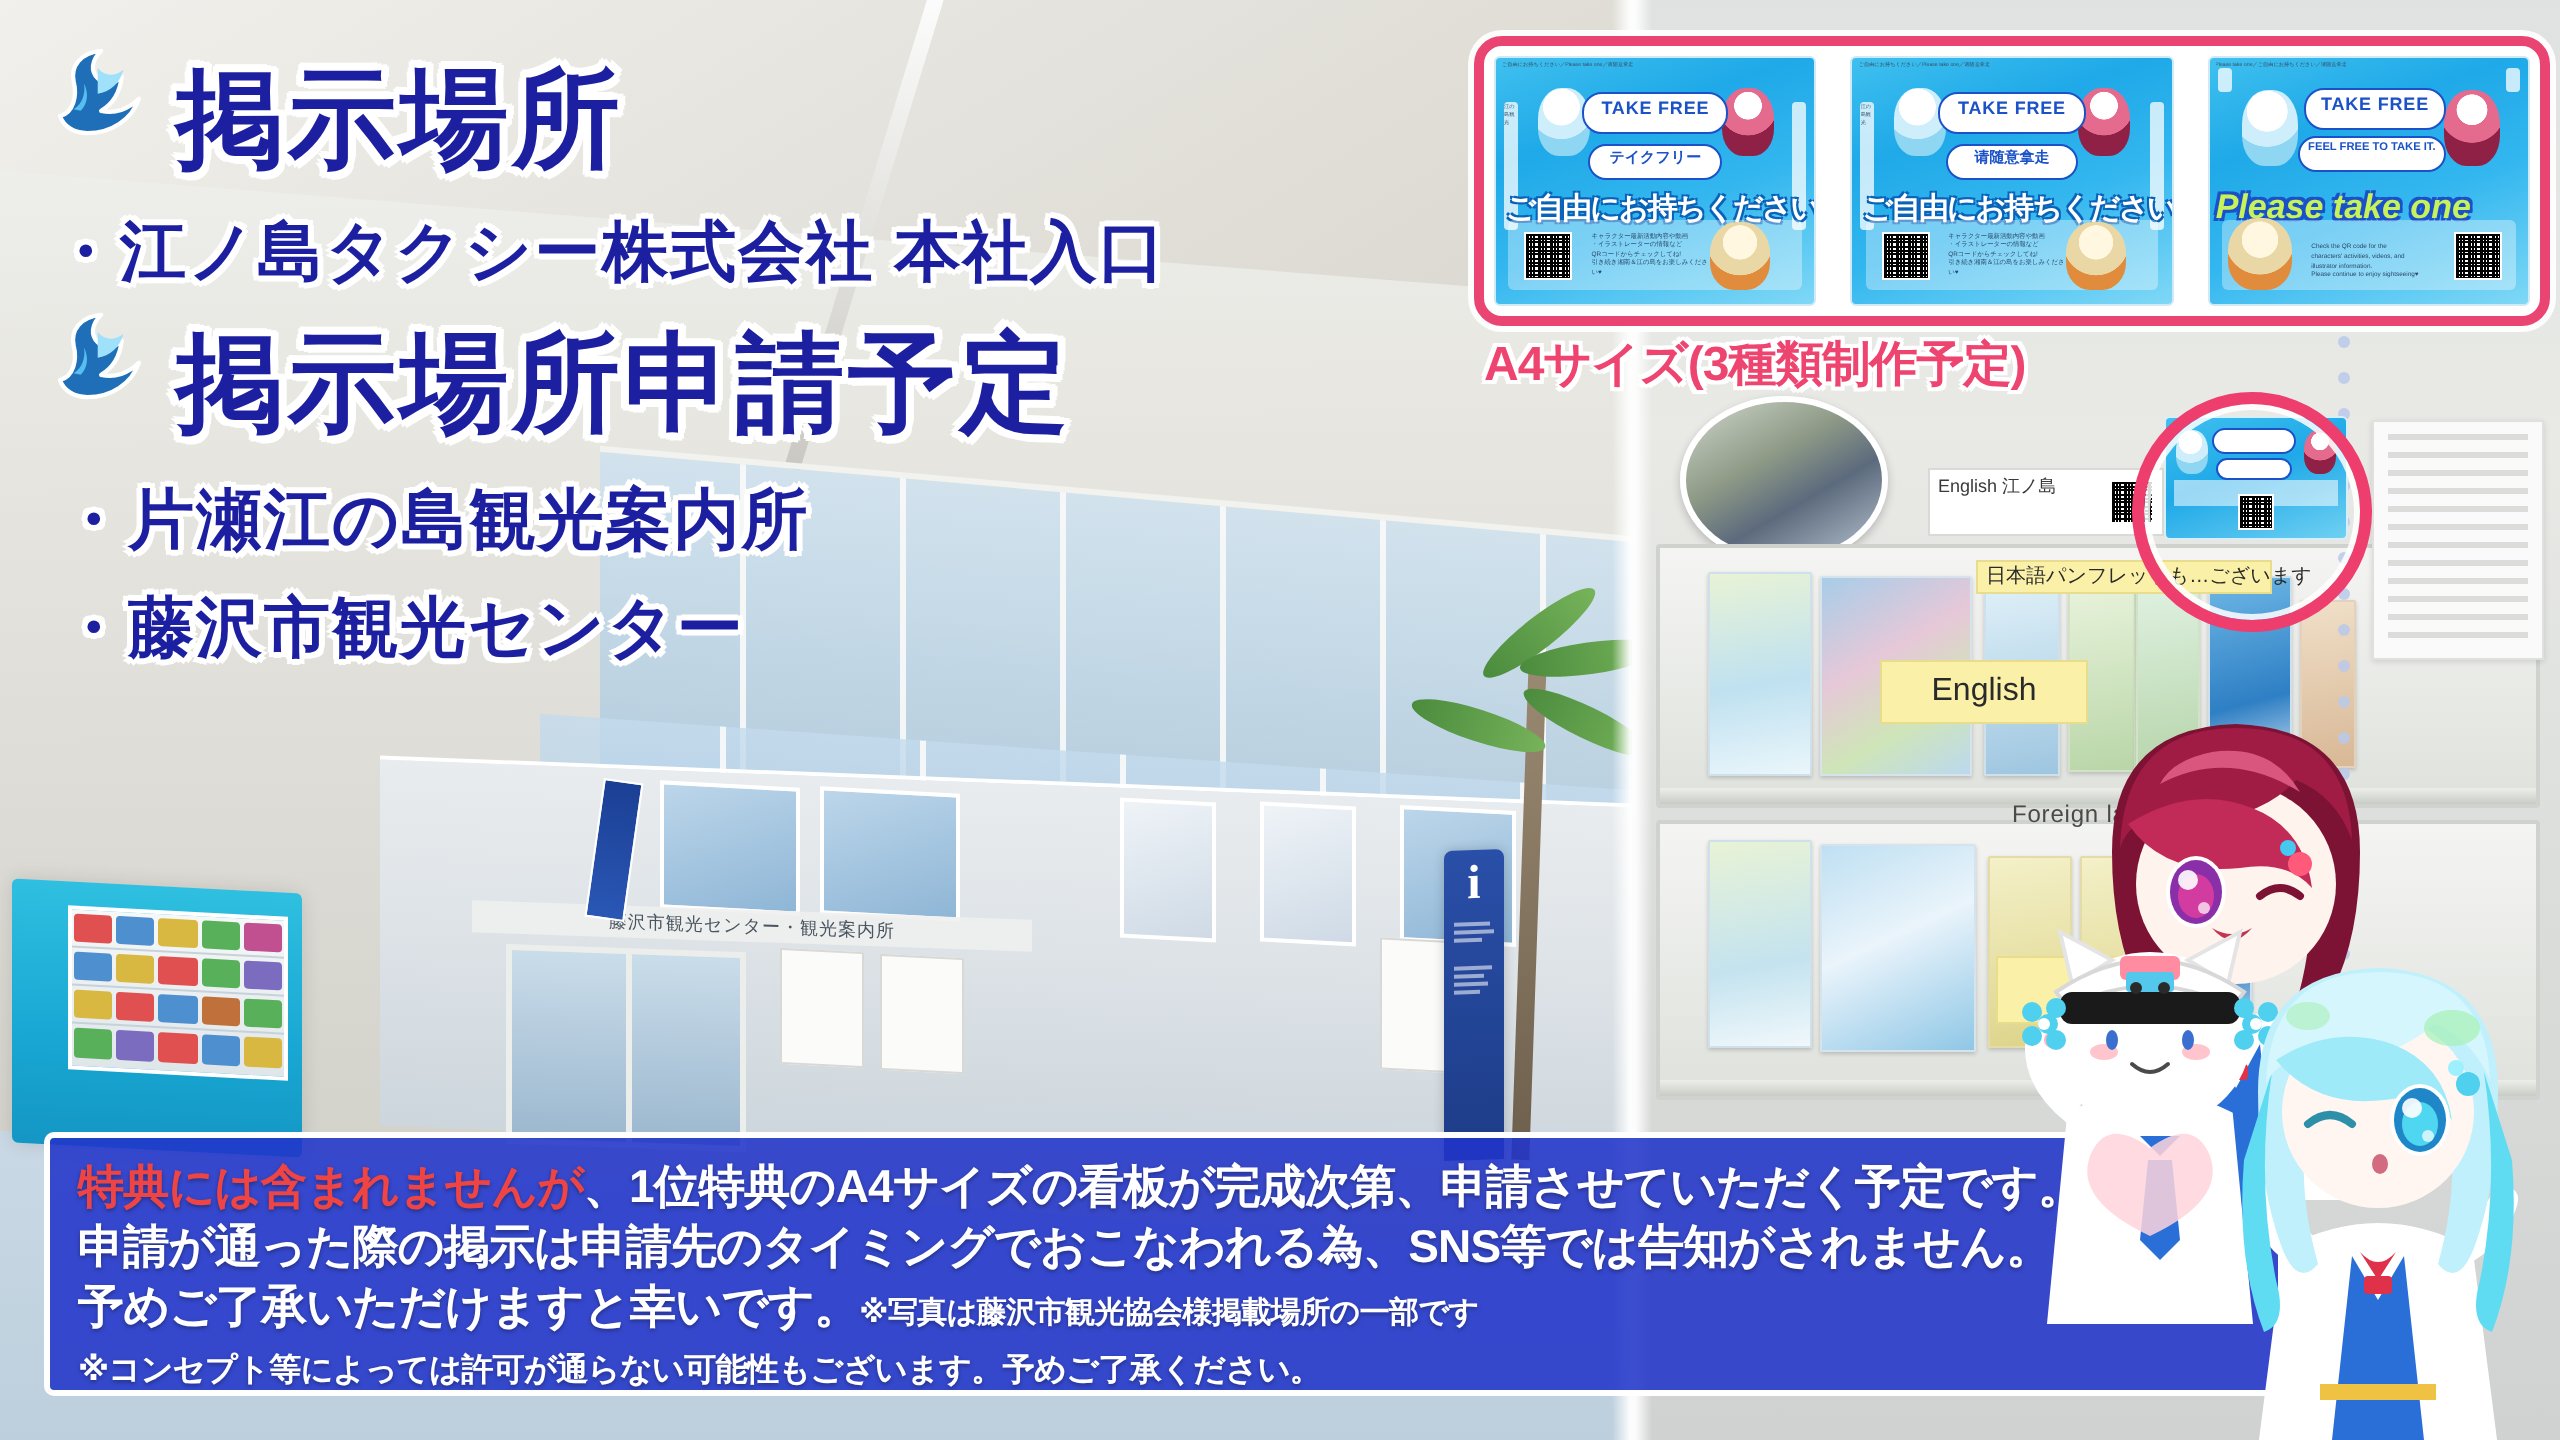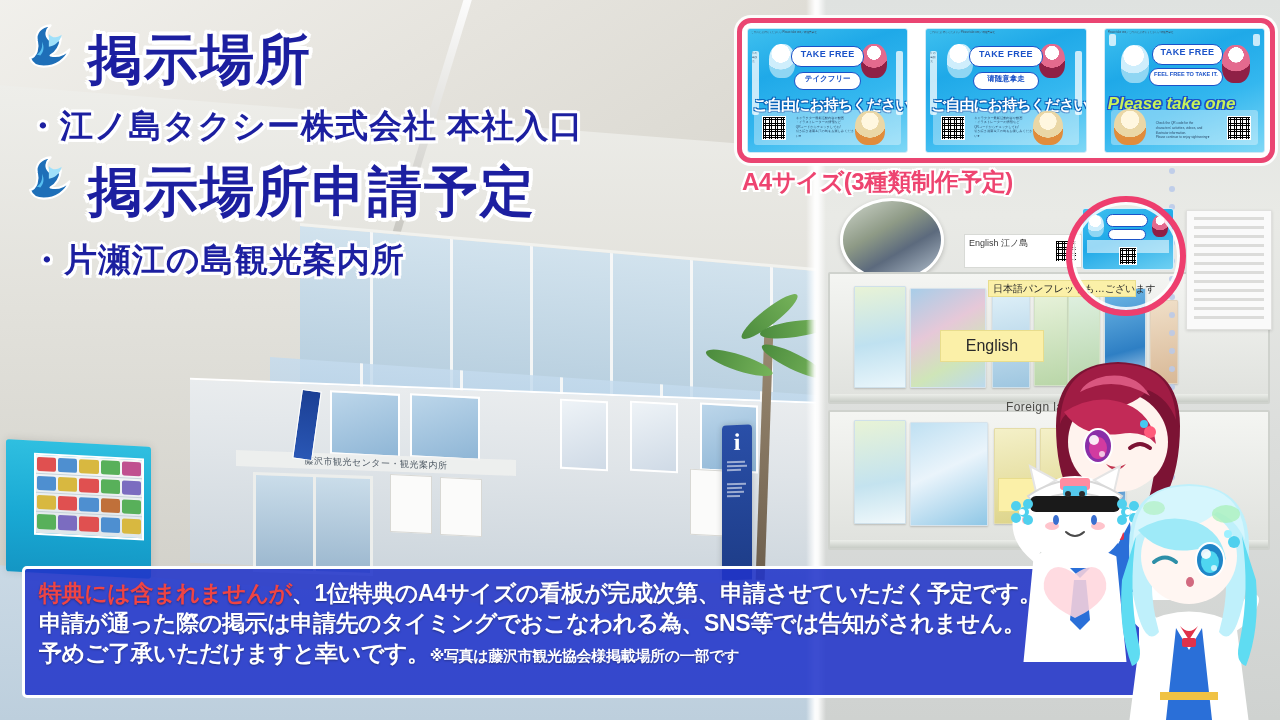--- a/index.html
+++ b/index.html
@@ -535,20 +535,21 @@
       <svg viewBox="0 0 64 56" width="56" height="48">
         <path d="M4 42c8-2 10-12 8-20C10 13 16 5 28 4c-6 6-6 12-2 16 5 5 10 3 14-1-1 9-5 16-12 20 8 2 16-1 22-7-4 12-16 20-30 20-8 0-14-4-16-10z" fill="#1e6fb8" stroke="#ffffff" stroke-width="2.5" stroke-linejoin="round"></path>
         <path d="M12 38c5-3 7-9 6-15 3 6 2 12-2 16z" fill="#57bff0"></path>
         <path d="M26 14c4 5 10 5 15 1-2 8-8 13-15 14z" fill="#9fe0fa"></path>
       </svg>
     </div>
 
     <div class="h-title h2">掲示場所申請予定</div>
 
     <div class="li li2">・片瀬江の島観光案内所</div>
+    <div class="li li3">・藤沢市観光センター</div>
   </div>
 
   <div class="char" style="left:1018px;top:350px;width:200px;height:250px;z-index:6;">
     <svg viewBox="0 0 200 250" width="200" height="250">
 
       <path d="M58 170 q42 -22 84 0 l12 80 h-108 z" fill="#ffffff" stroke="#fff" stroke-width="5"></path>
       <path d="M88 172 l12 22 l12 -22 l8 78 h-40 z" fill="#2a6fd8"></path>
       <path d="M92 170 q8 10 16 0 l-8 14 z" fill="#e0314a"></path>
       <rect x="94" y="182" width="12" height="8" rx="2" fill="#e0314a"></rect>
 
@@ -670,15 +671,16 @@
   </div>
 
   <div class="bottom-banner">
     <div class="bb-line bb1">
       <span class="bb-yellow">特典には含まれませんが</span><span>、1位特典のA4サイズの看板が完成次第、申請させていただく予定です。</span>
     </div>
     <div class="bb-line bb2">申請が通った際の掲示は申請先のタイミングでおこなわれる為、SNS等では告知がされません。</div>
     <div class="bb-line bb3">
       <span>予めご了承いただけますと幸いです。</span><span class="bb-small">※写真は藤沢市観光協会様掲載場所の一部です</span>
     </div>
+    <div class="bb4">※コンセプト等によっては許可が通らない可能性もございます。予めご了承ください。</div>
   </div>
 
 </div>
 
 </body></html>

